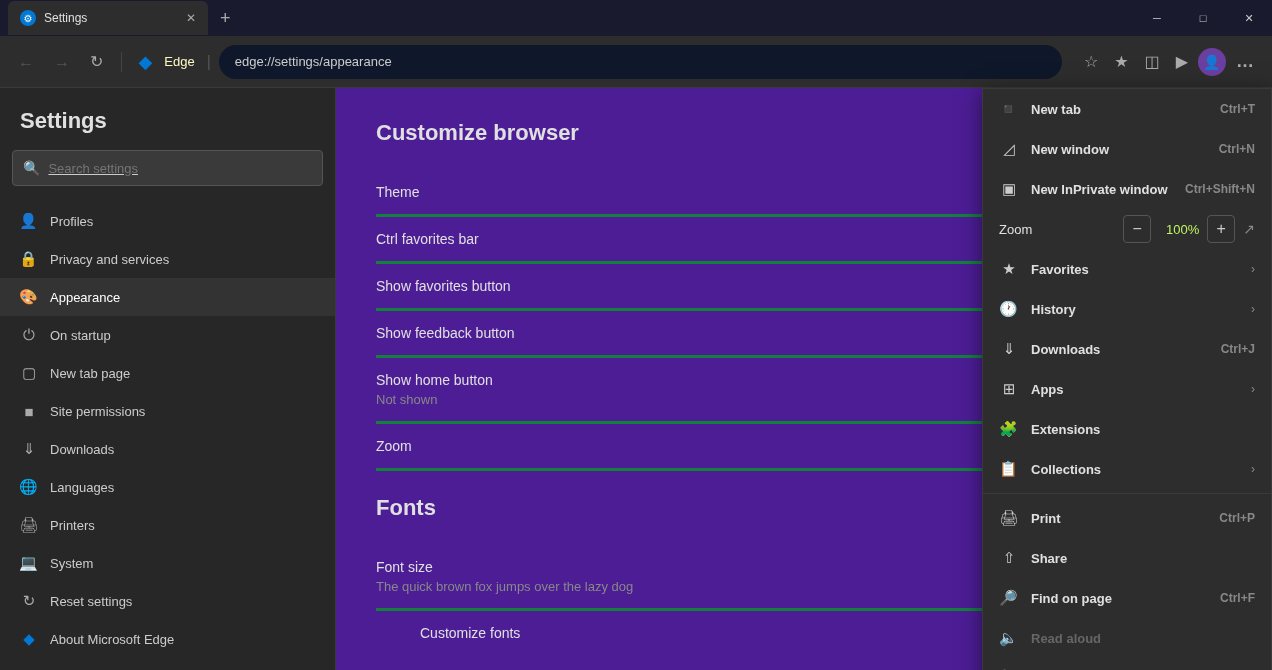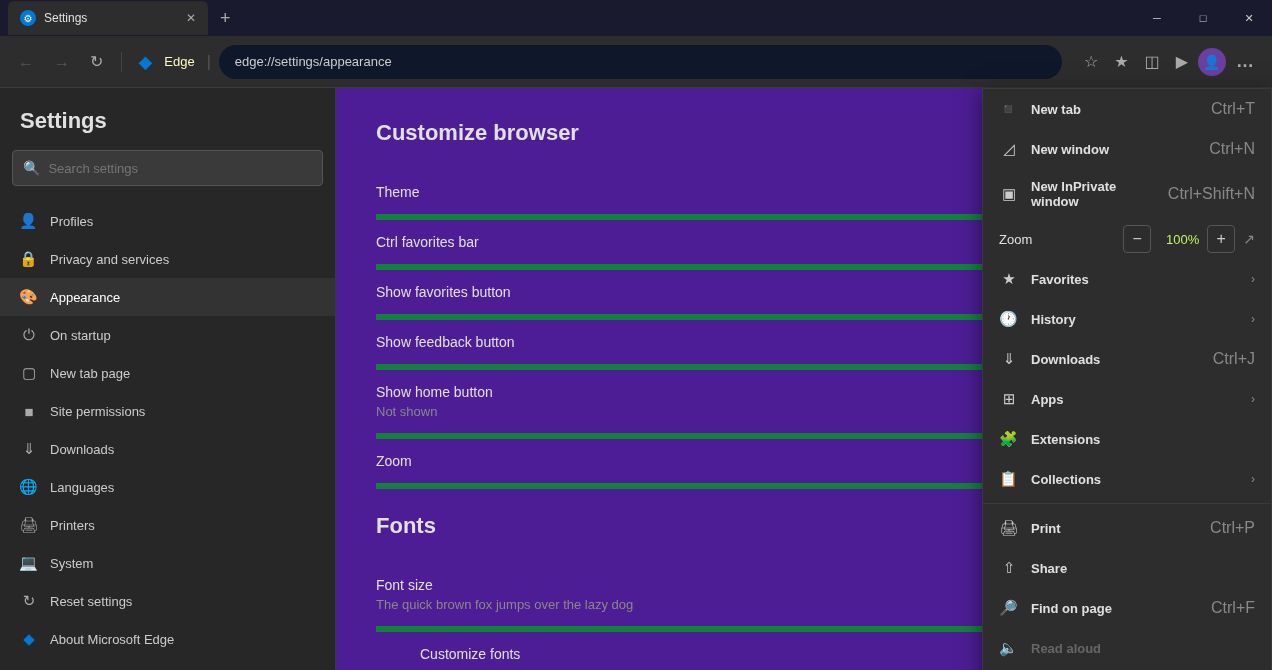--- a/index.html
+++ b/index.html
@@ -87,21 +87,21 @@
       background: #3a3a3a;
       border: 1px solid #555;
       border-radius: 4px;
       height: 36px;
       display: flex;
       align-items: center;
       padding: 0 10px;
       gap: 8px;
     }
     .search-icon { color: #aaa; font-size: 14px; }
-    .search-input { background: none; border: none; outline: none; color: #ccc; font-size: 13px; flex: 1; }
+    .search-input { background: none; border: none; outline: none; color: #ccc; font-size: 13px; flex: 1; text-decoration: underline; }
     .sidebar-item {
       display: flex;
       align-items: center;
       gap: 12px;
       padding: 10px 20px;
       cursor: pointer;
       font-size: 13px;
       color: #ccc;
     }
     .sidebar-item.active { background: #333; color: #fff; }
@@ -109,21 +109,21 @@
     .sidebar-item.active .sidebar-item-icon { color: #0078d4; }
 
     
     .content {
       flex: 1;
       background: #4c1d95;
       padding: 32px 40px;
       overflow-y: auto;
     }
     .content-section-title { font-size: 22px; font-weight: 600; color: #e0e0e0; margin-bottom: 24px; }
-    .setting-item { padding: 14px 0; border-bottom: 6px solid #15803d; }
+    .setting-item { padding: 14px 0; border-bottom: 3px solid #15803d; }
     .setting-item:last-child { border-bottom: none; margin-left: 44px; }
     .setting-label { font-size: 14px; color: #e0e0e0; font-weight: 500; }
     .setting-sublabel { font-size: 13px; color: #888; margin-top: 4px; }
     .section-divider { margin: 24px 0 16px; }
 
     
     .dropdown-menu {
       position: absolute;
       right: 0;
       top: 88px;
@@ -137,21 +137,21 @@
       display: flex;
       align-items: center;
       padding: 10px 16px;
       cursor: pointer;
       font-size: 13px;
       color: #e0e0e0;
       gap: 12px;
     }
     .menu-icon { width: 20px; height: 20px; display: flex; align-items: center; justify-content: center; font-size: 15px; color: #ccc; flex-shrink: 0; }
     .menu-label { flex: 1; font-weight: bold; }
-    .menu-shortcut { color: #888; font-size: 16px; }
+    .menu-shortcut { color: #888; font-size: 12px; font-weight: bold; }
     .menu-arrow { color: #888; font-size: 12px; }
     .menu-divider { height: 1px; background: #3a3a3a; margin: 4px 0; }
     .zoom-row {
       display: flex;
       align-items: center;
       padding: 6px 16px;
       gap: 8px;
     }
     .zoom-label { flex: 1; font-size: 13px; color: #e0e0e0; }
     .zoom-btn { background: none; border: 1px solid #555; color: #ccc; width: 28px; height: 28px; border-radius: 4px; cursor: pointer; font-size: 16px; display: flex; align-items: center; justify-content: center; }

